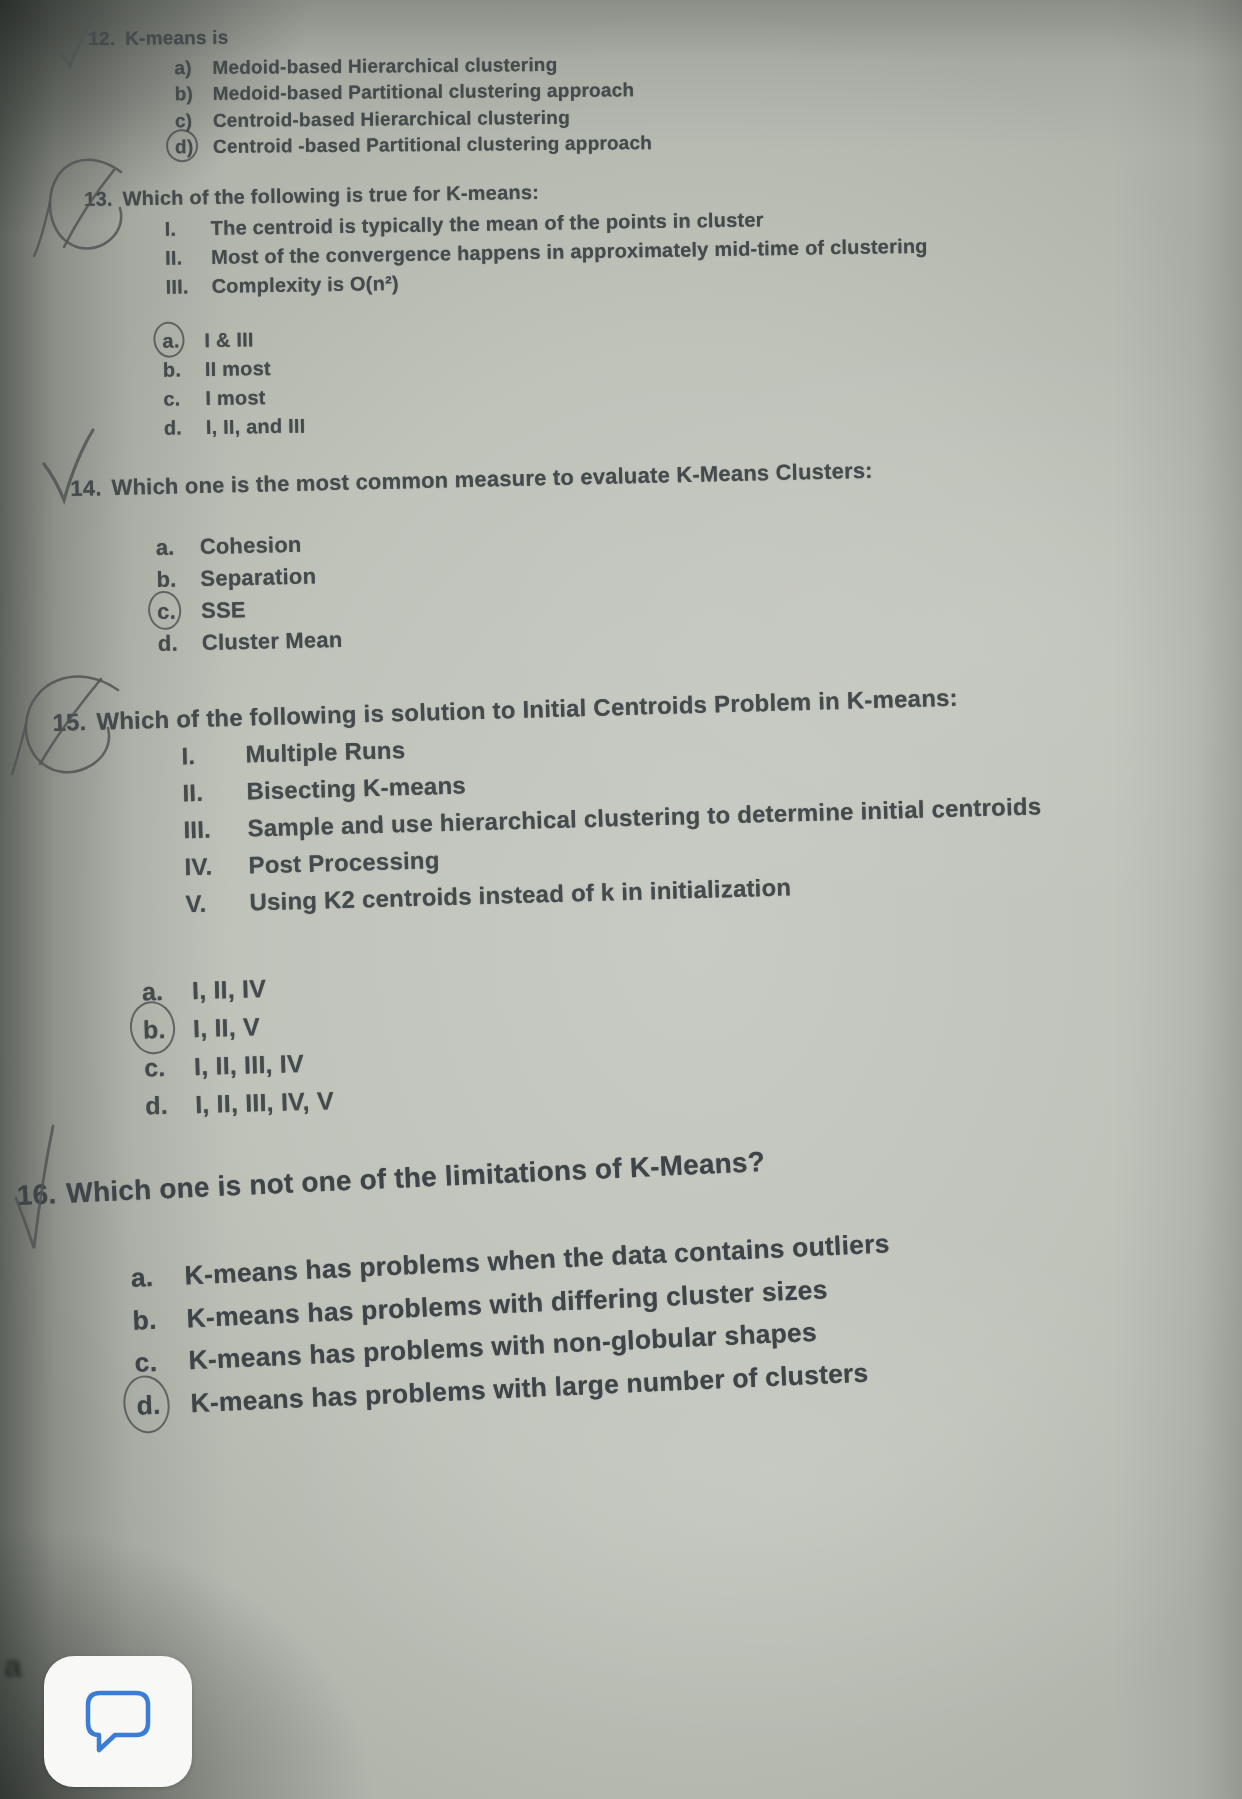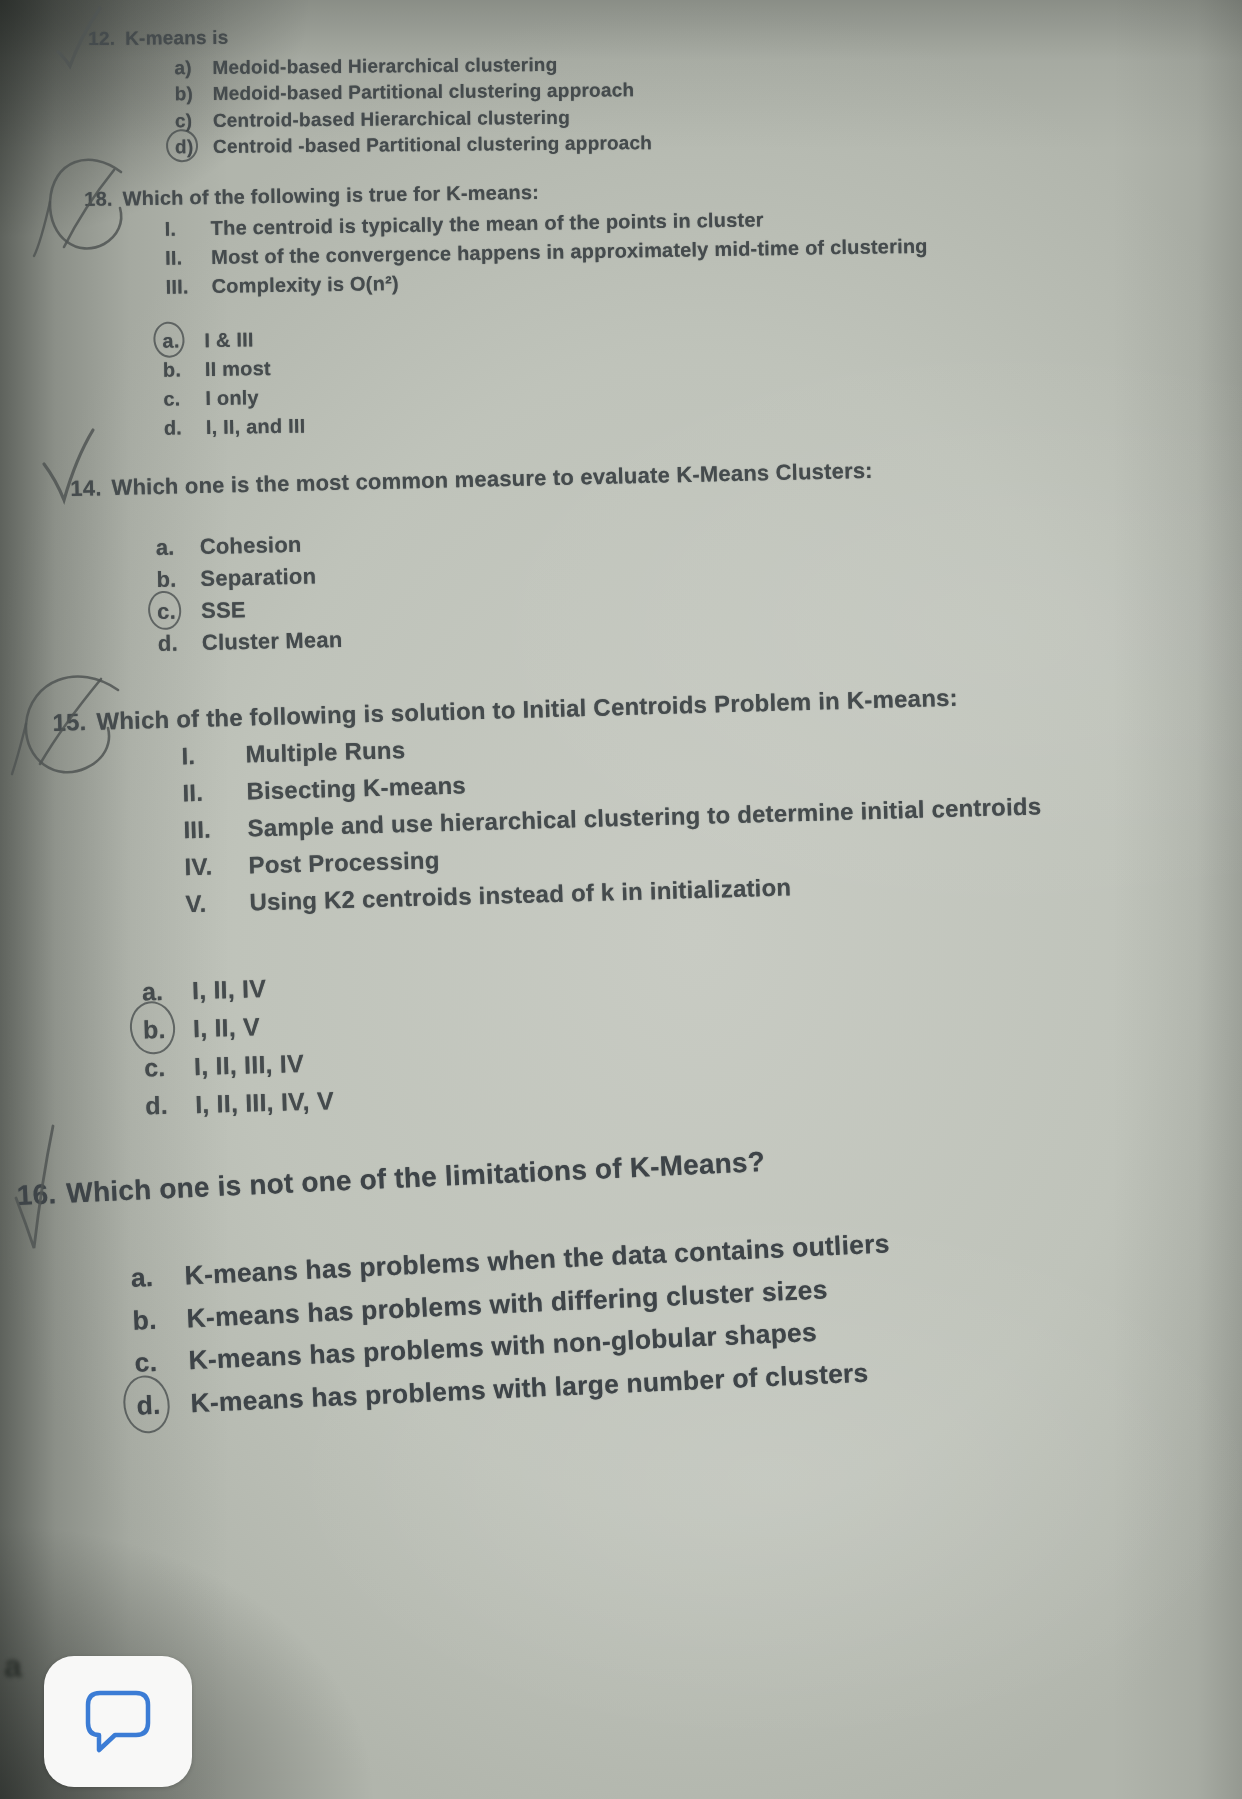--- a/index.html
+++ b/index.html
@@ -109,21 +109,21 @@
       </div>
       <div class="row">
         <span class="lbl"><span class="circled">d)</span></span>
         <span class="txt">Centroid -based Partitional clustering approach</span>
       </div>
     </div>
   </section>
 
   <section class="q q13">
     <div class="head">
-      <span class="num">18.</span><span>Which of the following is true for K-means:</span>
+      <span class="num">13.</span><span>Which of the following is true for K-means:</span>
     </div>
     <div class="rows items">
       <div class="row">
         <span class="lbl">I.</span>
         <span class="txt">The centroid is typically the mean of the points in cluster</span>
       </div>
       <div class="row">
         <span class="lbl">II.</span>
         <span class="txt">Most of the convergence happens in approximately mid-time of clustering</span>
       </div>
@@ -136,21 +136,21 @@
       <div class="row">
         <span class="lbl"><span class="circled">a.</span></span>
         <span class="txt">I &amp; III</span>
       </div>
       <div class="row">
         <span class="lbl">b.</span>
         <span class="txt">II most</span>
       </div>
       <div class="row">
         <span class="lbl">c.</span>
-        <span class="txt">I only</span>
+        <span class="txt">I most</span>
       </div>
       <div class="row">
         <span class="lbl">d.</span>
         <span class="txt">I, II, and III</span>
       </div>
     </div>
   </section>
 
   <section class="q q14">
     <div class="head">

